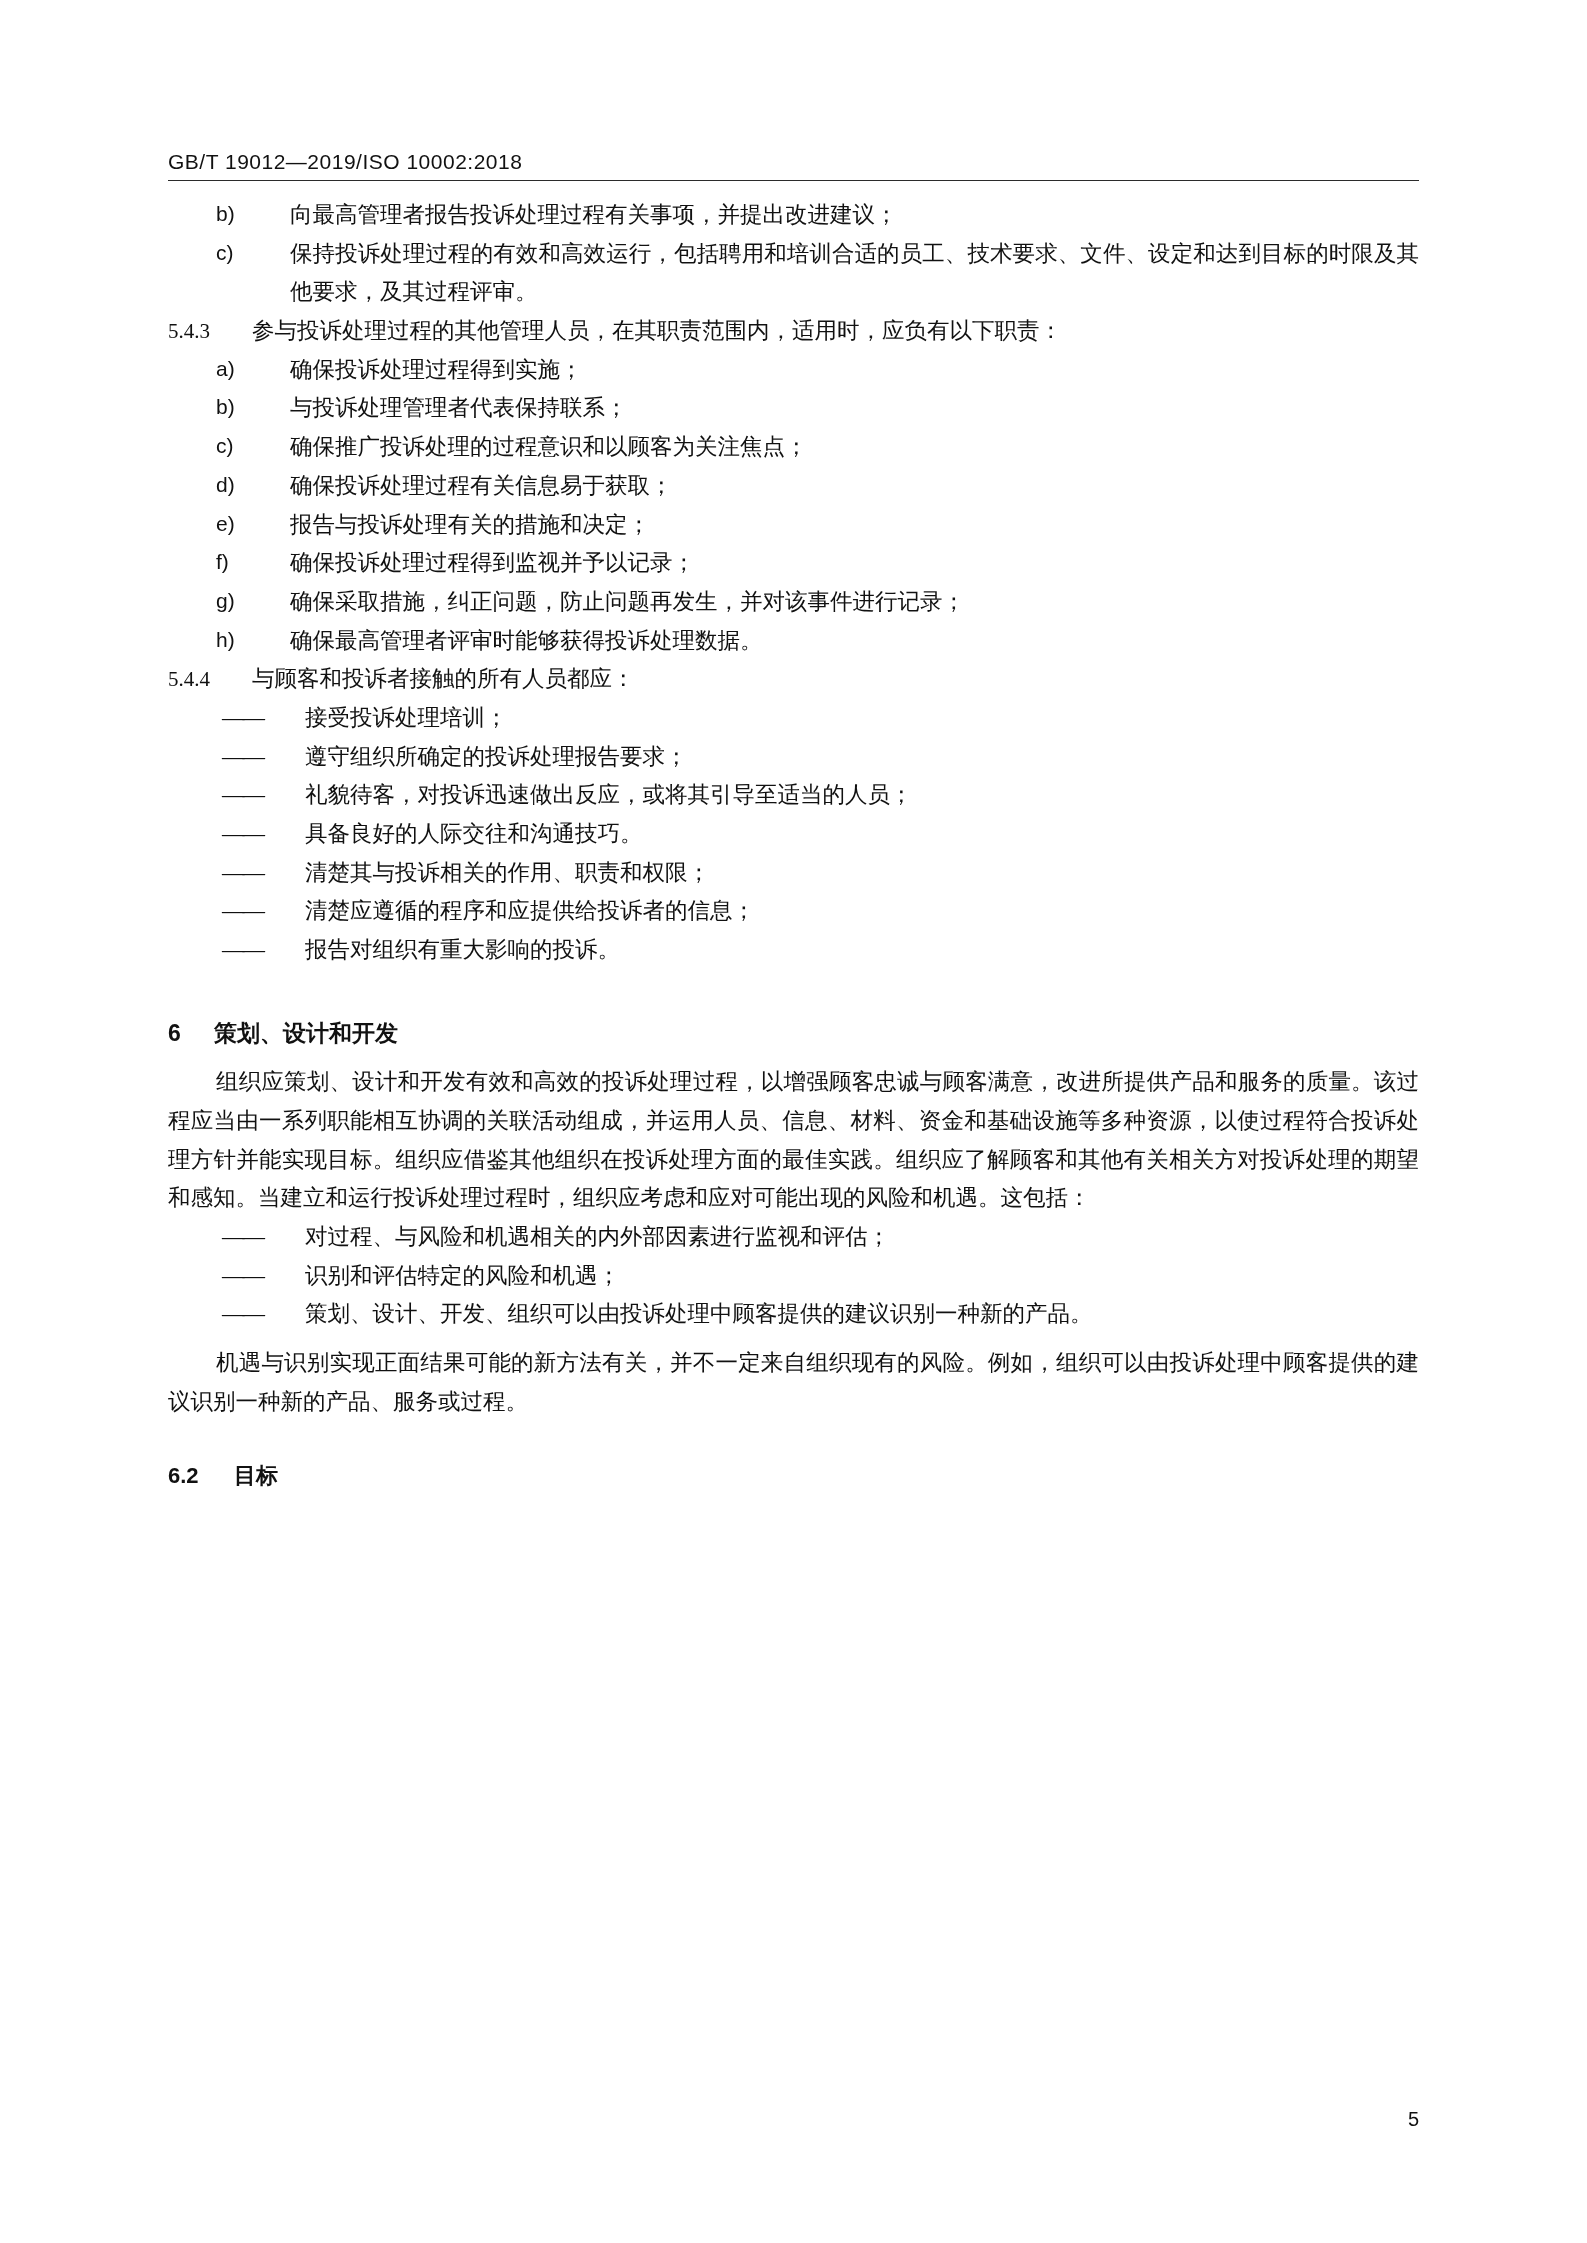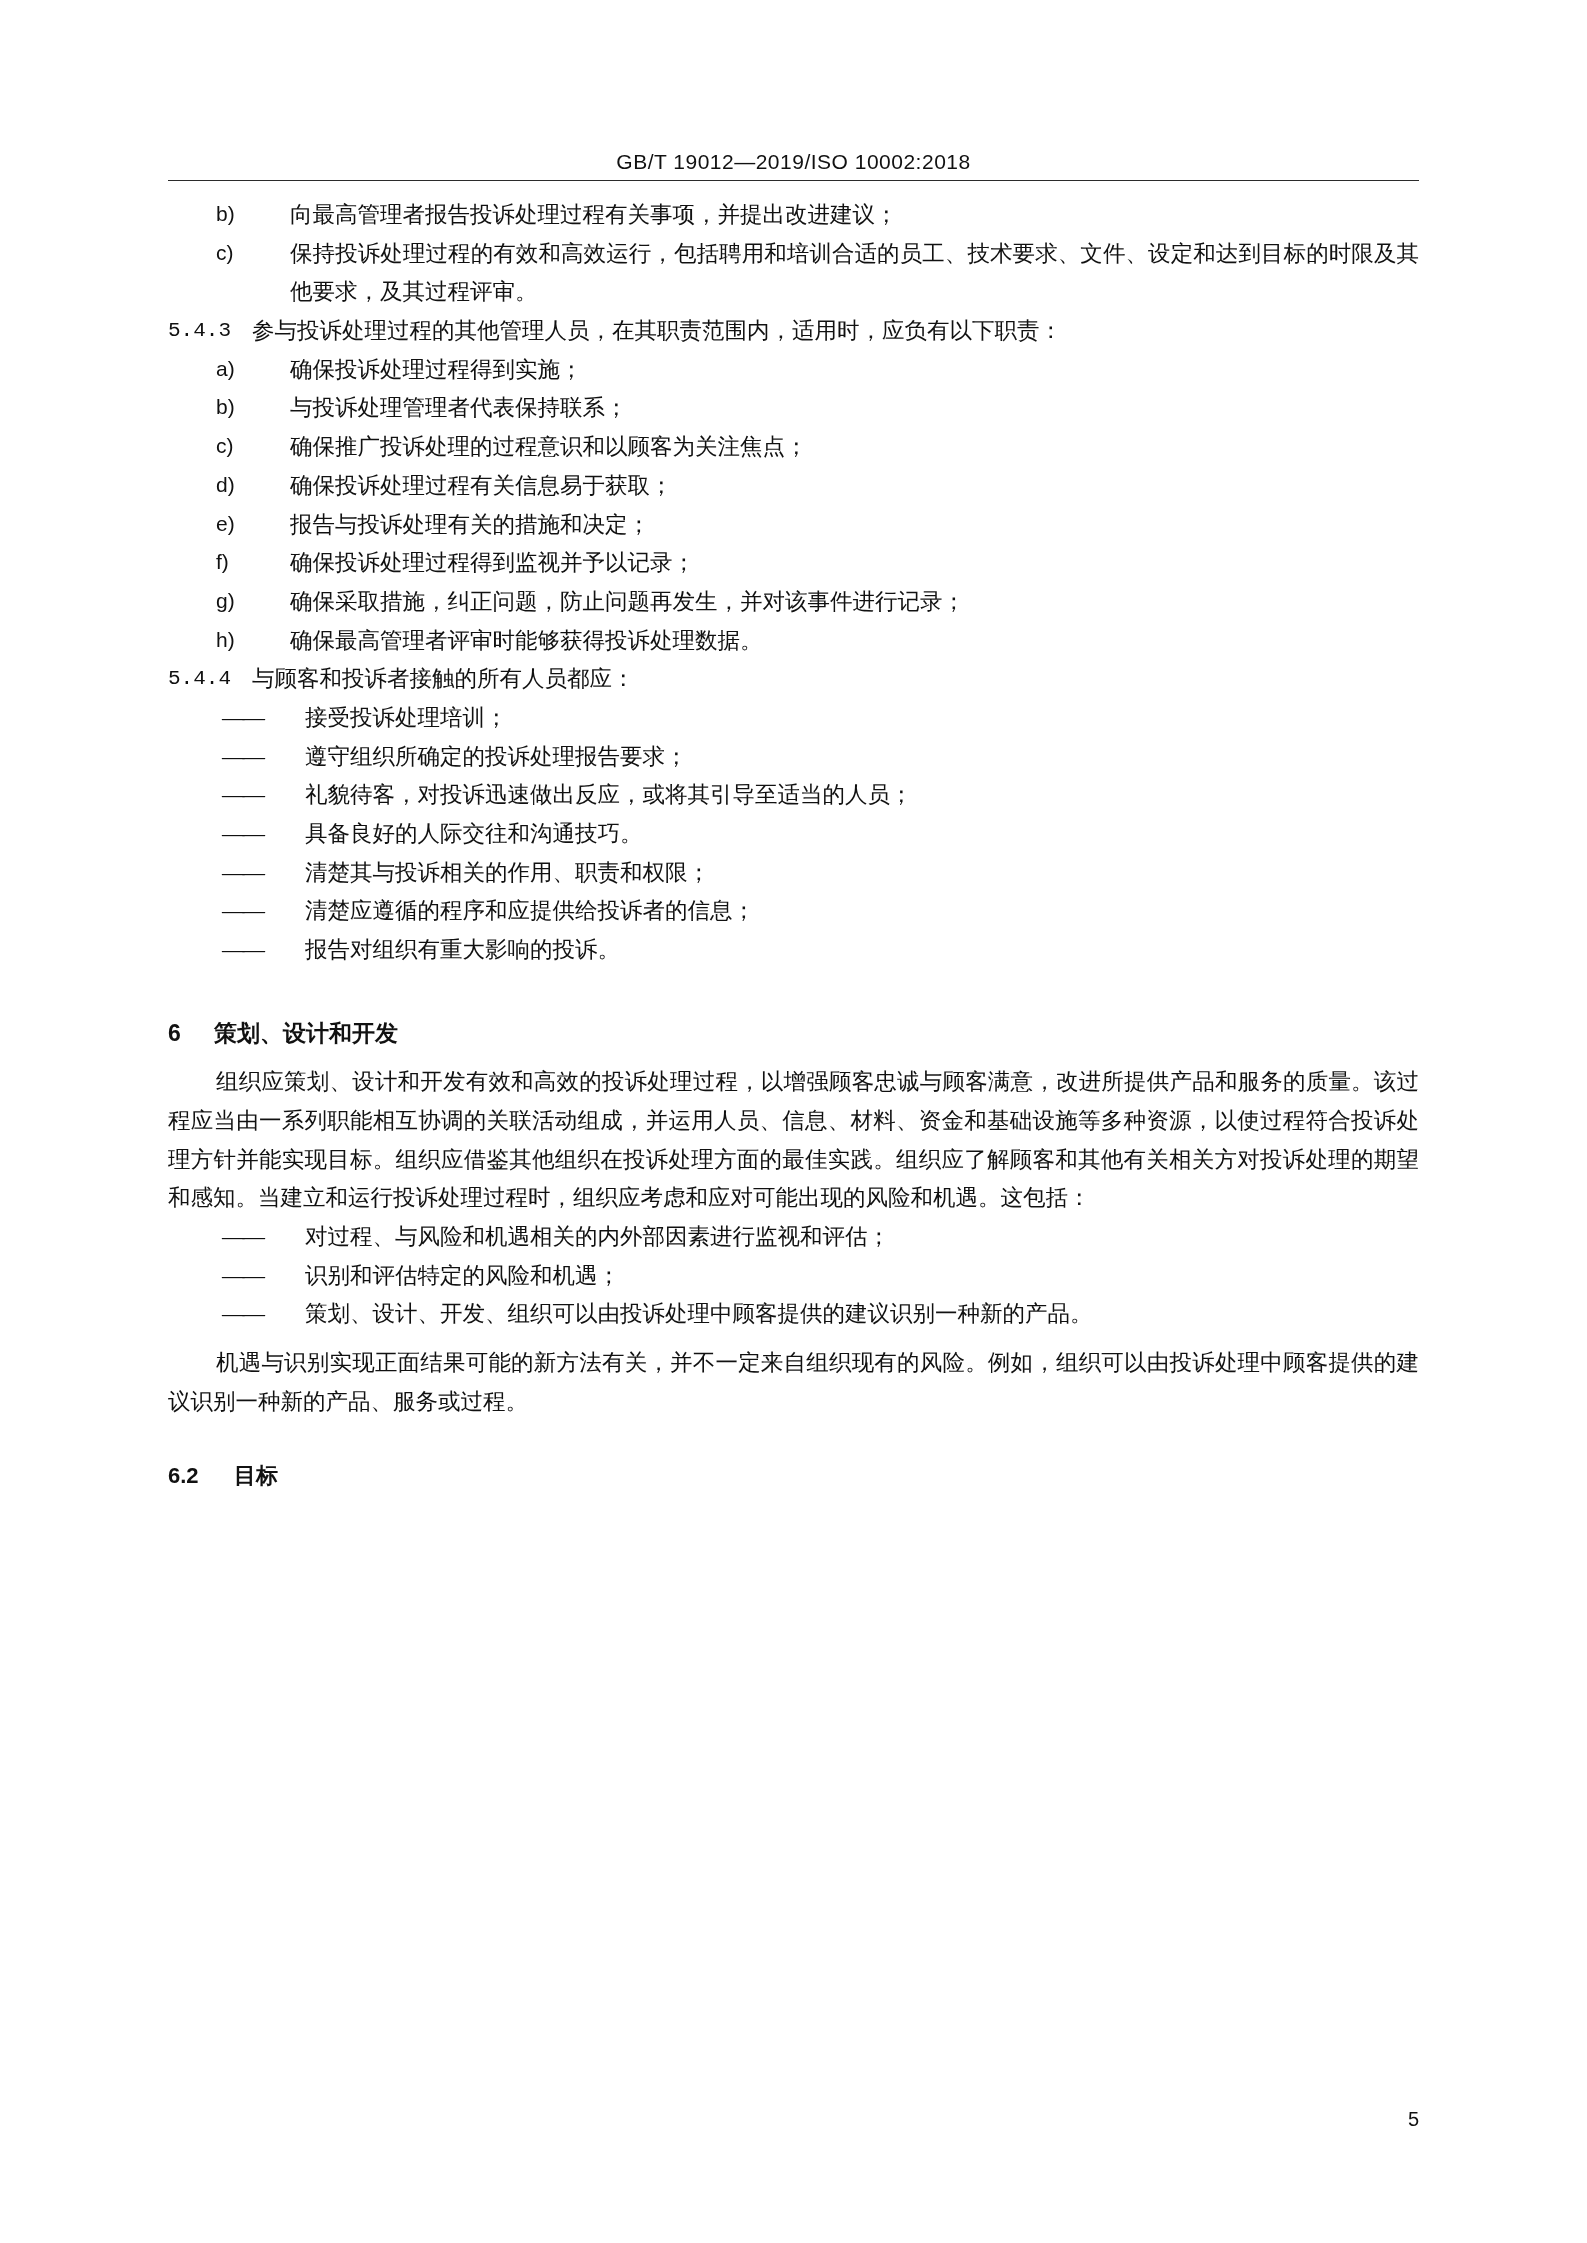--- a/index.html
+++ b/index.html
@@ -22,21 +22,21 @@
   .content {
     position: absolute;
     left: 168px;
     top: 150px;
     width: 1251px;
   }
   
   .header {
     position: relative;
     height: 46px;
-    text-align: center;
+    text-align: left;
     font-family: "Liberation Sans", "DejaVu Sans", sans-serif;
     font-size: 21px;
     letter-spacing: 0.5px;
     color: #111;
   }
   .header .hdr-text {
     display: inline-block;
   }
   .rule {
     border: 0;
@@ -52,21 +52,21 @@
     color: #111;
   }
   .clause-line {
     display: flex;
     align-items: flex-start;
     margin: 0;
   }
   .num {
     flex: 0 0 auto;
     white-space: nowrap;
-    font-family: Liberation Mono, monospace;
+    font-family: Liberation Serif, serif;
     font-size: 21px;
     padding-top: 1px;
   }
   .num-5 { width: 84px; }
   .txt {
     flex: 1 1 auto;
   }
   
   .letter-item {
     display: flex;

